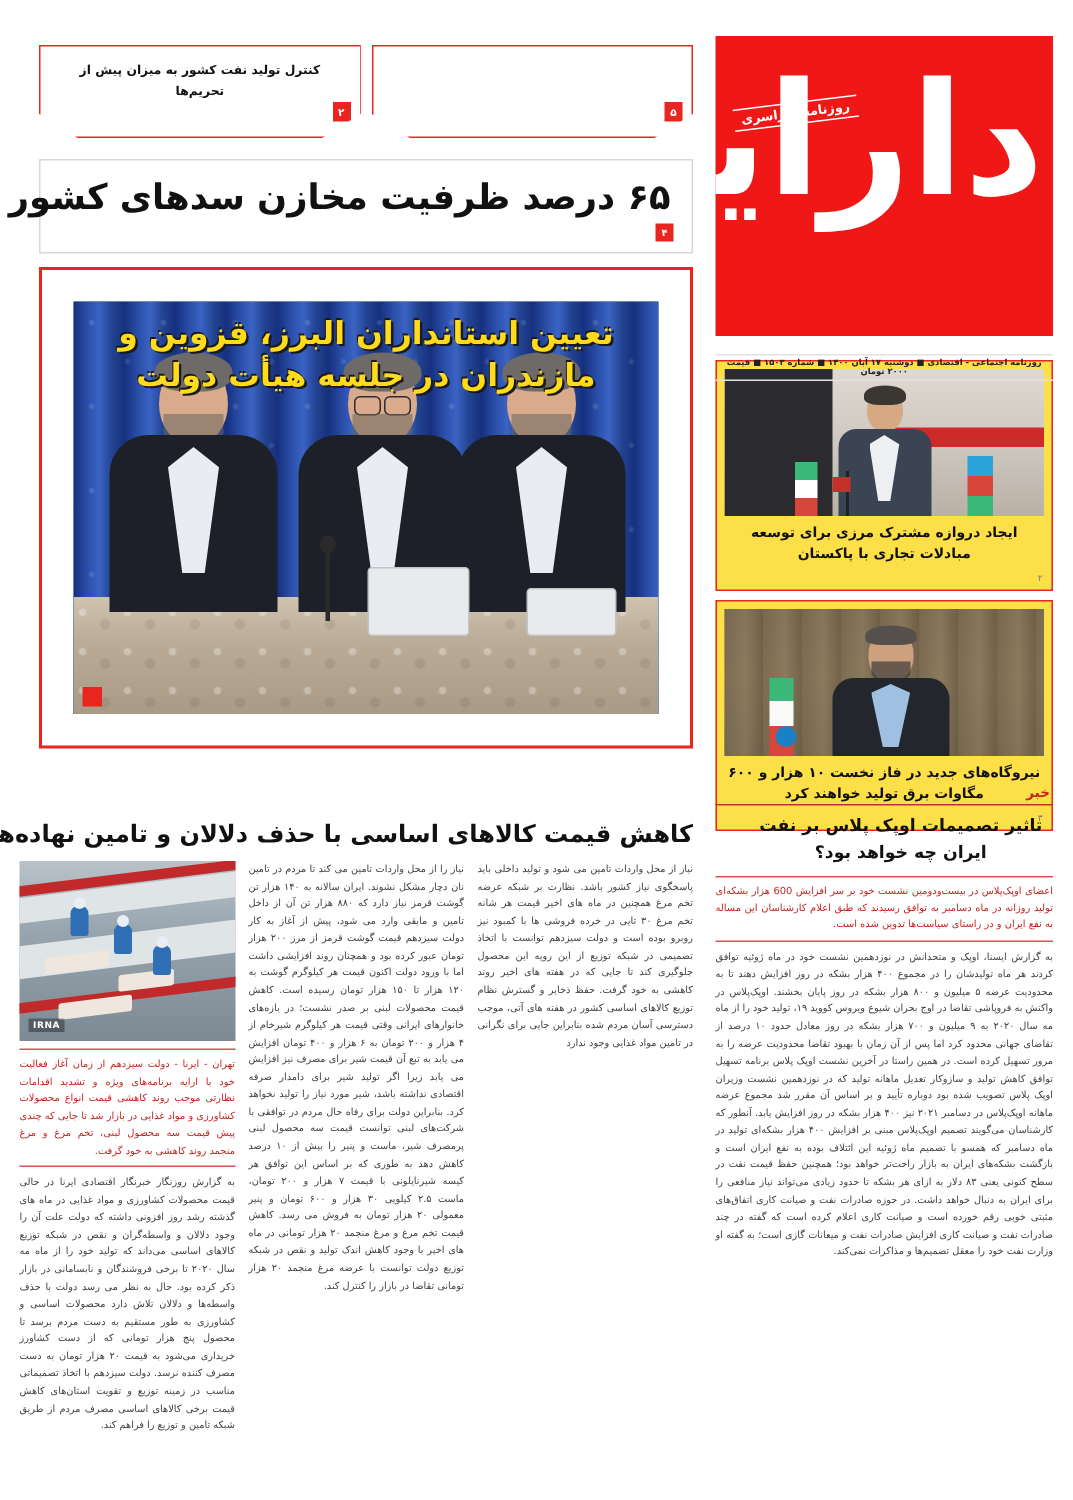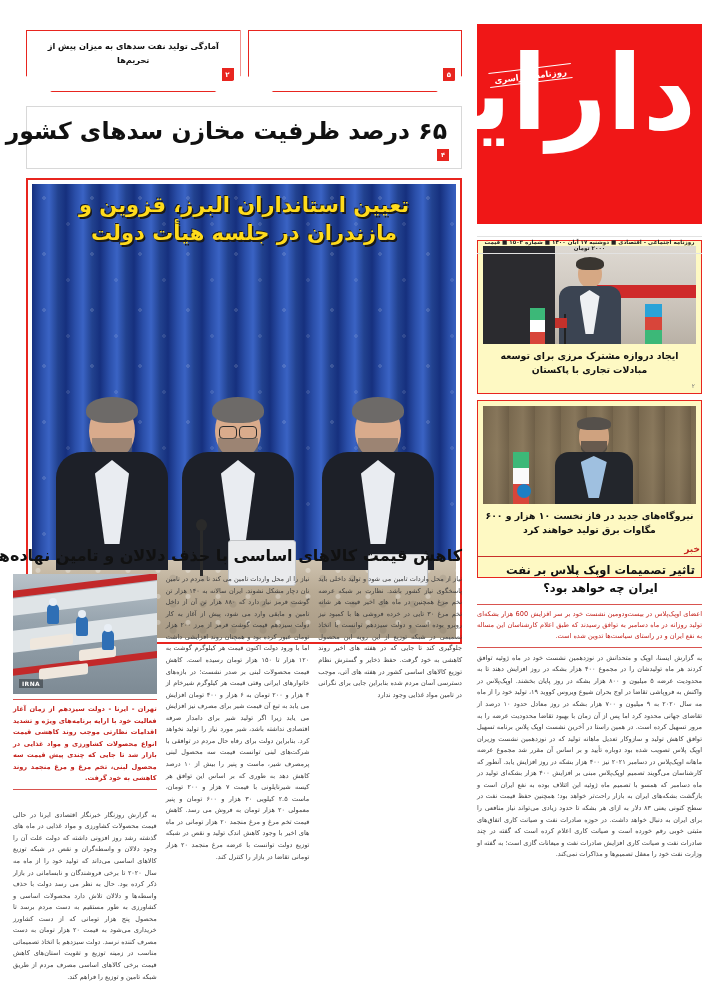--- a/index.html
+++ b/index.html
@@ -59,22 +59,22 @@
     line-height:1.2;white-space:nowrap;
   }
   .mainhead-page{
     position:absolute;right:12px;bottom:7px;width:12px;height:12px;
     background:#e8251f;color:#fff;font-size:6.5px;font-weight:bold;
     display:flex;align-items:center;justify-content:center;
   }
 
   
   .leadphoto{
-    position:absolute;top:178px;right:253px;left:26px;height:466px;
-    border:2.4px solid #e8251f;box-sizing:border-box;background:#fff;padding:4px;
+    position:absolute;top:178px;right:253px;left:26px;height:321px;
+    border:2.4px solid #e8251f;box-sizing:border-box;background:#fff;padding:21px;
   }
   .lp-inner{position:relative;width:100%;height:100%;overflow:hidden;background:#1b3a8f;}
   .curtain{
     position:absolute;inset:0;
     background:
       repeating-linear-gradient(90deg,
         #16307e 0px,#2a4ea8 9px,#3a63c4 17px,#22428f 26px,#16307e 34px);
   }
   .curtain::after{
     content:"";position:absolute;inset:0;
@@ -137,24 +137,24 @@
     color:#ffdb1c;font-size:21px;font-weight:bold;line-height:1.32;
     text-align:center;text-shadow:1.6px 1.6px 0 #1a1a1a,-.7px -.7px 0 #1a1a1a;
   }
   .lp-logo{
     position:absolute;left:6px;bottom:5px;width:13px;height:13px;background:#e8251f;
   }
 
   
   .rcard{
     position:absolute;right:13px;width:225px;
-    border:1.2px solid #e8251f;box-sizing:border-box;background:#fef9c3;padding:5px;
+    border:1.2px solid #e8251f;box-sizing:border-box;background:#fde047;padding:5px;
   }
   .rcard.one{top:240px;height:154px;}
-  .rcard.two{top:400px;height:178px;}
+  .rcard.two{top:400px;height:154px;}
   .rc-photo{position:relative;width:100%;height:98px;overflow:hidden;}
   .rc-caption{
     font-size:9.3px;font-weight:bold;color:#111;text-align:center;
     line-height:1.5;margin-top:5px;
   }
   .rc-page{
     position:absolute;right:6px;bottom:4px;font-size:6px;color:#777;
   }
   
   .ph1{background:linear-gradient(180deg,#ded9d2 0%,#cdc6bd 55%,#b9b1a6 100%);}
@@ -176,21 +176,21 @@
   .ph2 .figure{position:absolute;left:52%;transform:translateX(-50%);bottom:0;}
   .ph2 .f-head{width:30px;height:34px;border-radius:46%;background:#cfa27f;margin:0 auto;position:relative;}
   .ph2 .f-hair{position:absolute;top:-3px;left:-2px;right:-2px;height:13px;border-radius:50% 50% 30% 30%;background:#55504b;}
   .ph2 .f-beard{position:absolute;bottom:-1px;left:2px;right:2px;height:14px;border-radius:0 0 48% 48%;background:rgba(70,66,62,.75);}
   .ph2 .f-body{width:78px;height:52px;background:#23262c;border-radius:14px 14px 0 0;margin-top:-2px;position:relative;}
   .ph2 .f-shirt{position:absolute;top:4px;left:50%;transform:translateX(-50%);width:26px;height:42px;background:#9fc0e0;-webkit-clip-path:polygon(50% 0,100% 14%,70% 100%,30% 100%,0 14%);clip-path:polygon(50% 0,100% 14%,70% 100%,30% 100%,0 14%);}
   .ph2 .flag{position:absolute;left:14%;bottom:0;width:16px;height:52px;background:linear-gradient(180deg,#3cb878 30%,#fafafa 30%,#fafafa 62%,#d8453a 62%);}
   .ph2 .badge{position:absolute;left:16%;bottom:6px;width:14px;height:14px;border-radius:50%;background:#1d7fc4;}
 
   
-  .newsbox{position:absolute;right:13px;top:544px;width:225px;bottom:60px;}
+  .newsbox{position:absolute;right:13px;top:524px;width:225px;bottom:60px;}
   .news-label{
     font-size:9px;color:#c4241e;font-weight:bold;text-align:right;
     padding:0 2px 2px 0;
   }
   .news-rule{height:1.1px;background:#c9302c;margin-bottom:5px;}
   .news-head{
     font-size:11.5px;font-weight:bold;color:#111;text-align:center;
     line-height:1.55;margin-bottom:6px;margin-left:22px;
   }
   .news-lead{
@@ -221,40 +221,40 @@
   .cp-tray{position:absolute;height:11px;background:#efe7dd;border-radius:2px;transform:skewY(-7deg);}
   .cp-worker{position:absolute;width:12px;height:20px;background:#2f6fb5;border-radius:5px 5px 2px 2px;}
   .cp-worker::before{content:"";position:absolute;top:-6px;left:2px;width:8px;height:8px;border-radius:50%;background:#e8eef5;}
   .cp-wm{
     position:absolute;left:6px;bottom:6px;font-size:6px;color:#fff;
     background:rgba(0,0,0,.35);padding:1px 3px;letter-spacing:.4px;font-weight:bold;
   }
   .col-lead{
     font-size:6.6px;line-height:1.75;color:#c4241e;text-align:justify;
     border-top:1px solid #d9534f;border-bottom:1px solid #d9534f;
-    padding:4px 0;margin-bottom:20px;font-weight:700;
+    padding:4px 0;margin-bottom:5px;font-weight:400;
   }
   .col-body{font-size:6.5px;line-height:1.78;color:#3d3d3d;text-align:justify;}
 </style>
 </head>
 <body>
 
 <div class="page">
 
   <div class="masthead">
     <div class="masthead-name">دارایی</div>
     <div class="masthead-sub">روزنامه سراسری</div>
   </div>
 
   <div class="teasers">
     <div class="teaser">
       <div class="teaser-page">۵</div>
     </div>
     <div class="teaser">
-      <div class="teaser-text">آمادگی تولید نفت سدهای به میزان پیش از تحریم‌ها</div>
+      <div class="teaser-text">کنترل تولید نفت کشور به میزان پیش از تحریم‌ها</div>
       <div class="teaser-page">۲</div>
     </div>
   </div>
 
   <div class="mainhead">
     <div class="mainhead-text">۶۵ درصد ظرفیت مخازن سدهای کشور خالی است</div>
     <div class="mainhead-page">۴</div>
   </div>
 
   <div class="leadphoto">

